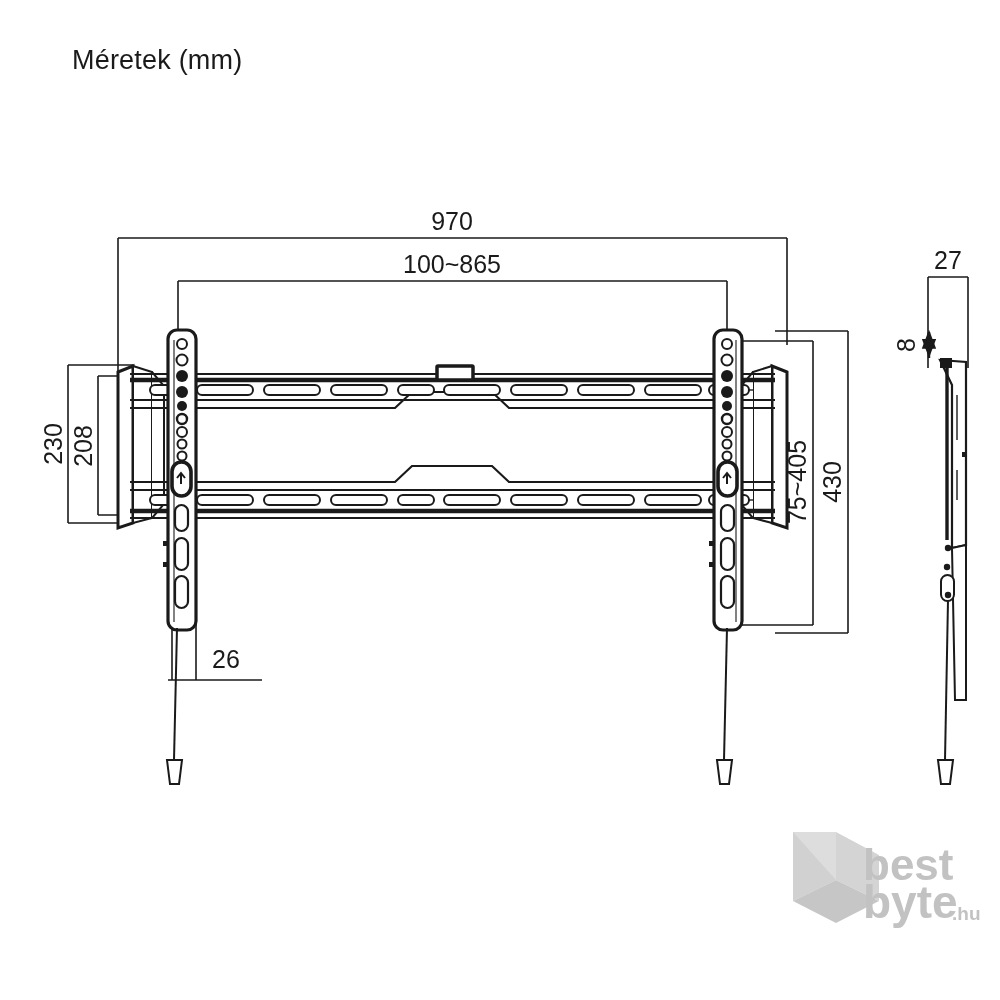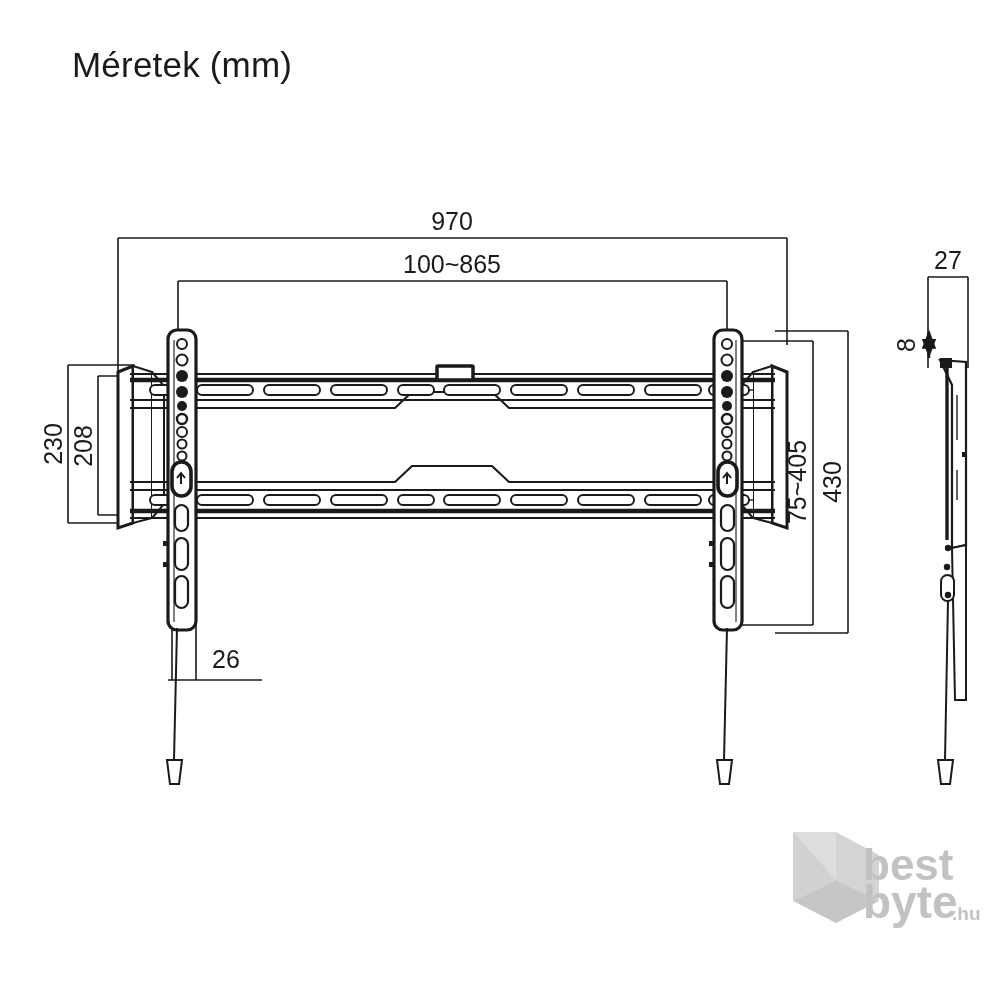--- a/index.html
+++ b/index.html
@@ -19,21 +19,21 @@
     position: absolute;
     left: 0;
     top: 0;
     width: 1000px;
     height: 1000px;
   }
   #page-title {
     position: absolute;
     left: 72px;
     top: 45px;
-    font-size: 35px;
+    font-size: 27px;
     font-weight: 400;
     letter-spacing: 0.2px;
     color: #1a1a1a;
     white-space: nowrap;
   }
   svg.drawing {
     position: absolute;
     left: 0;
     top: 0;
     width: 1000px;

